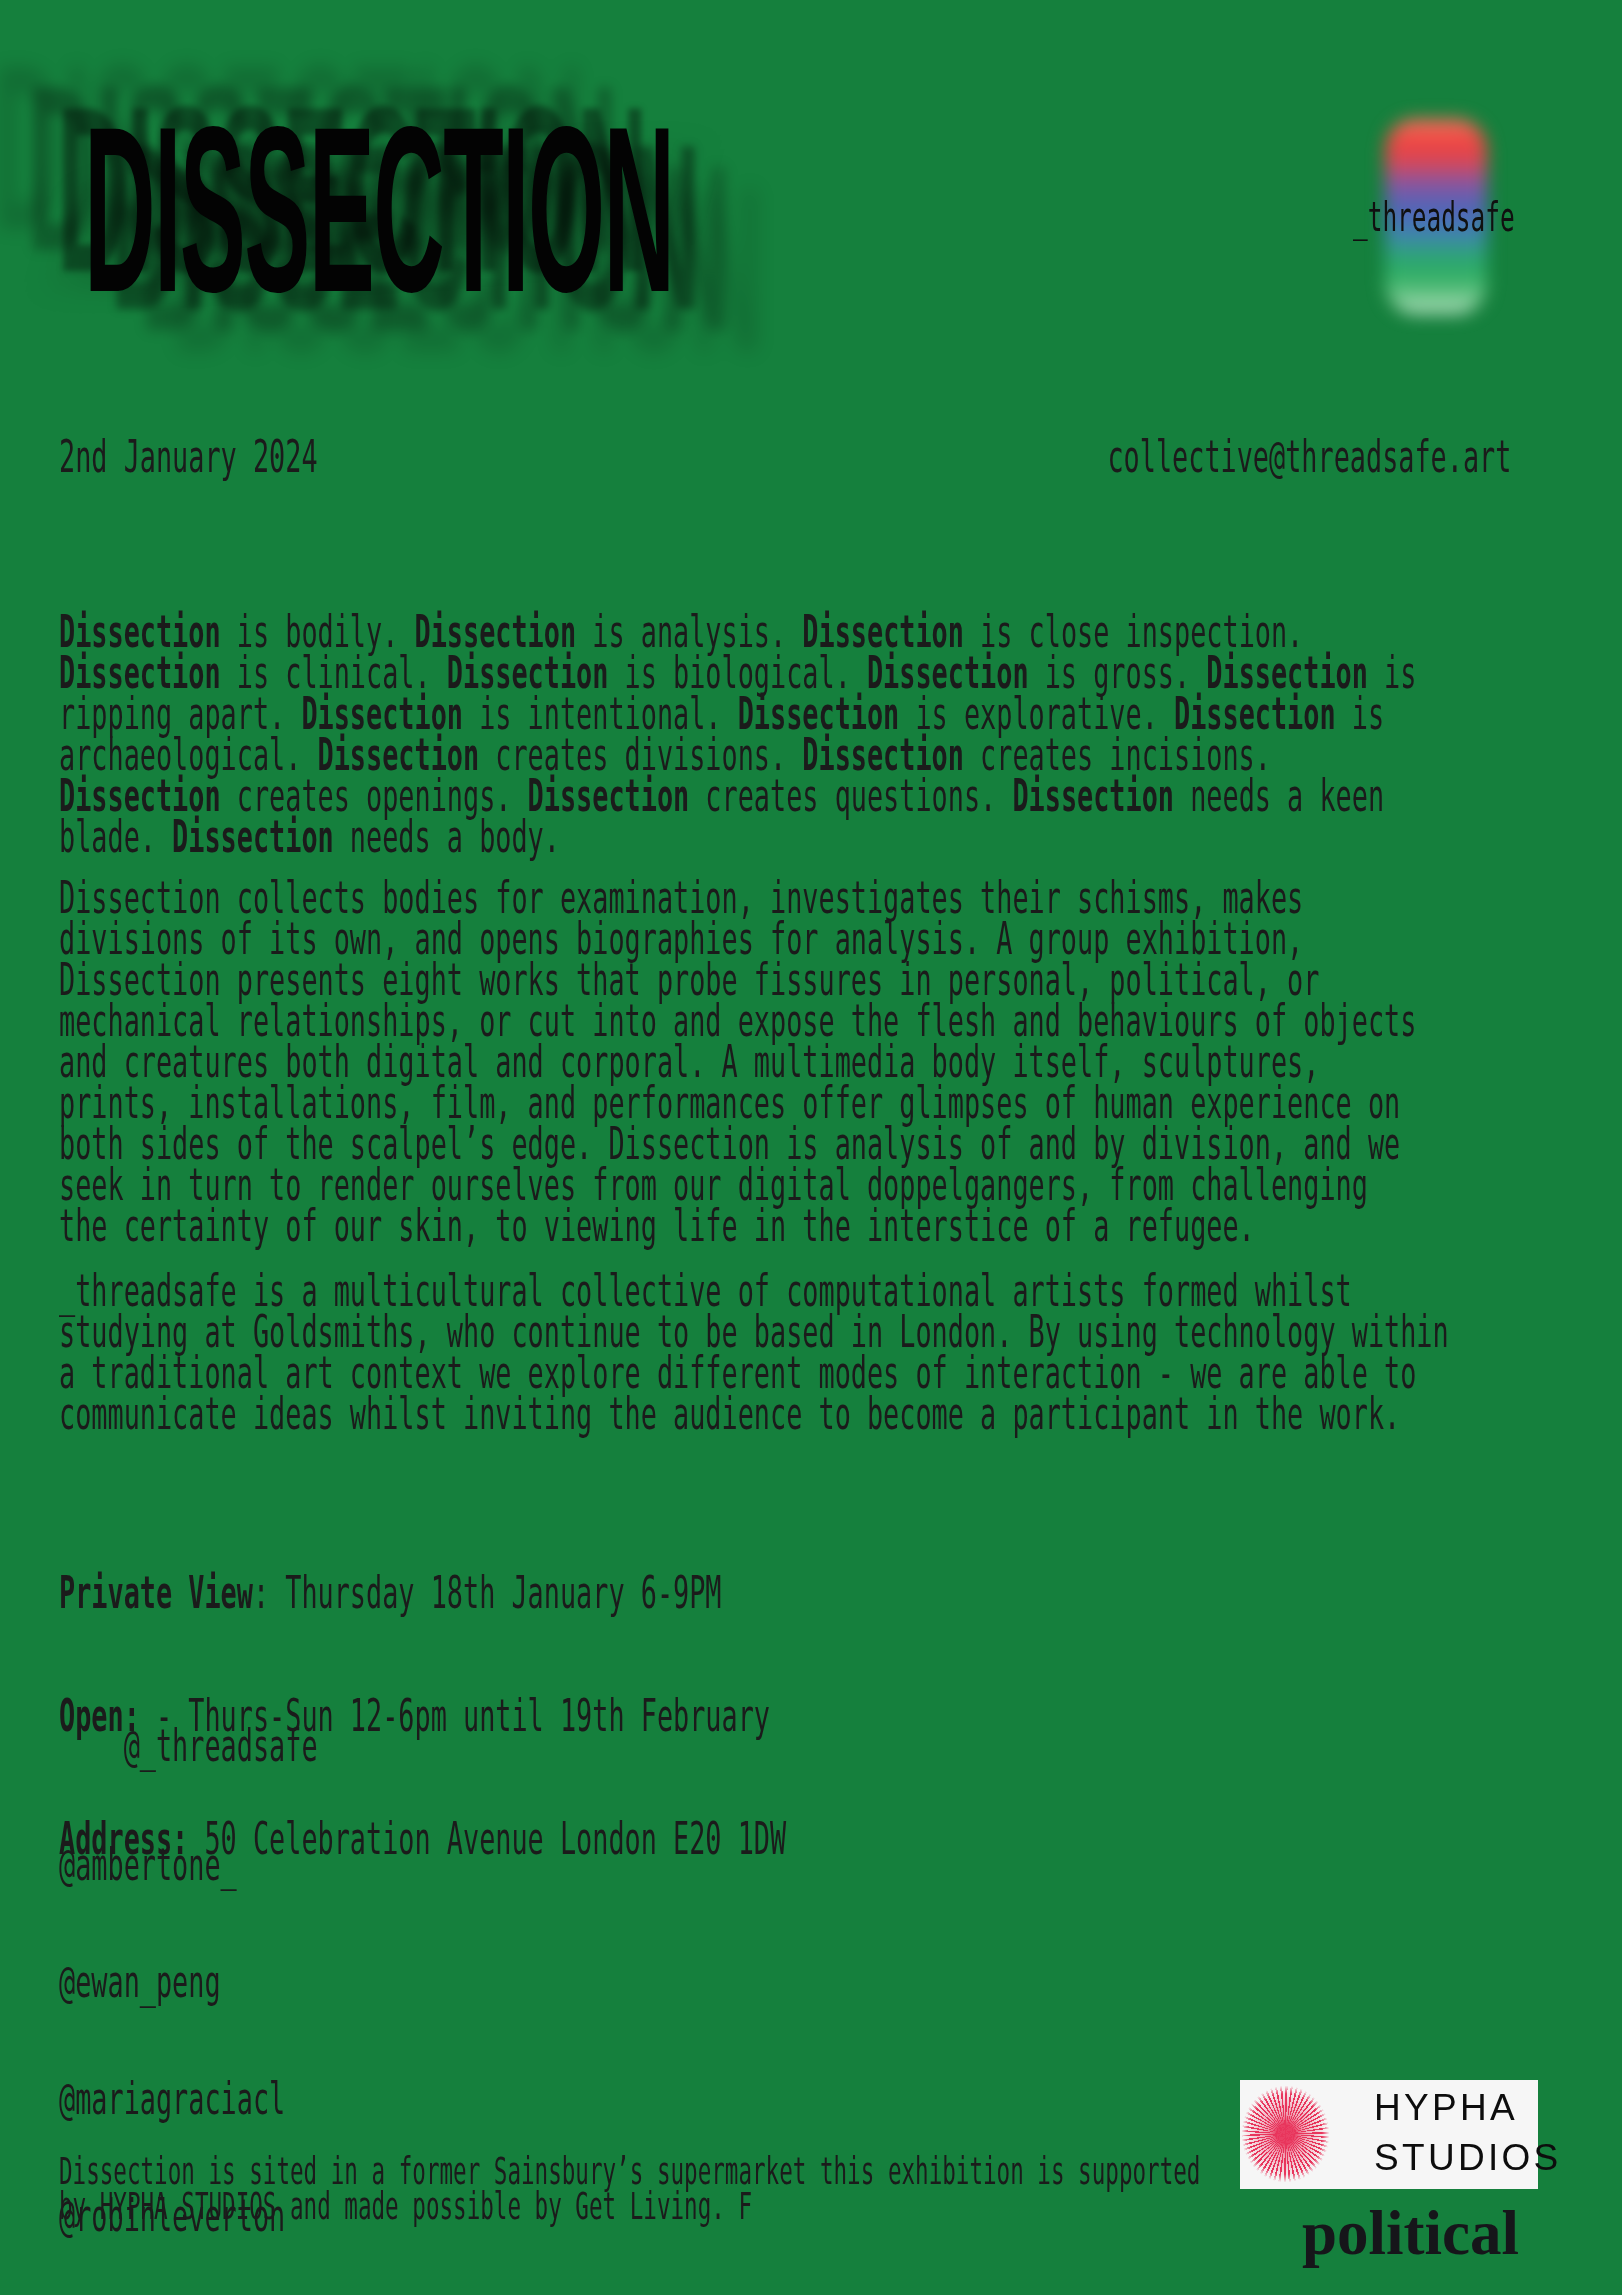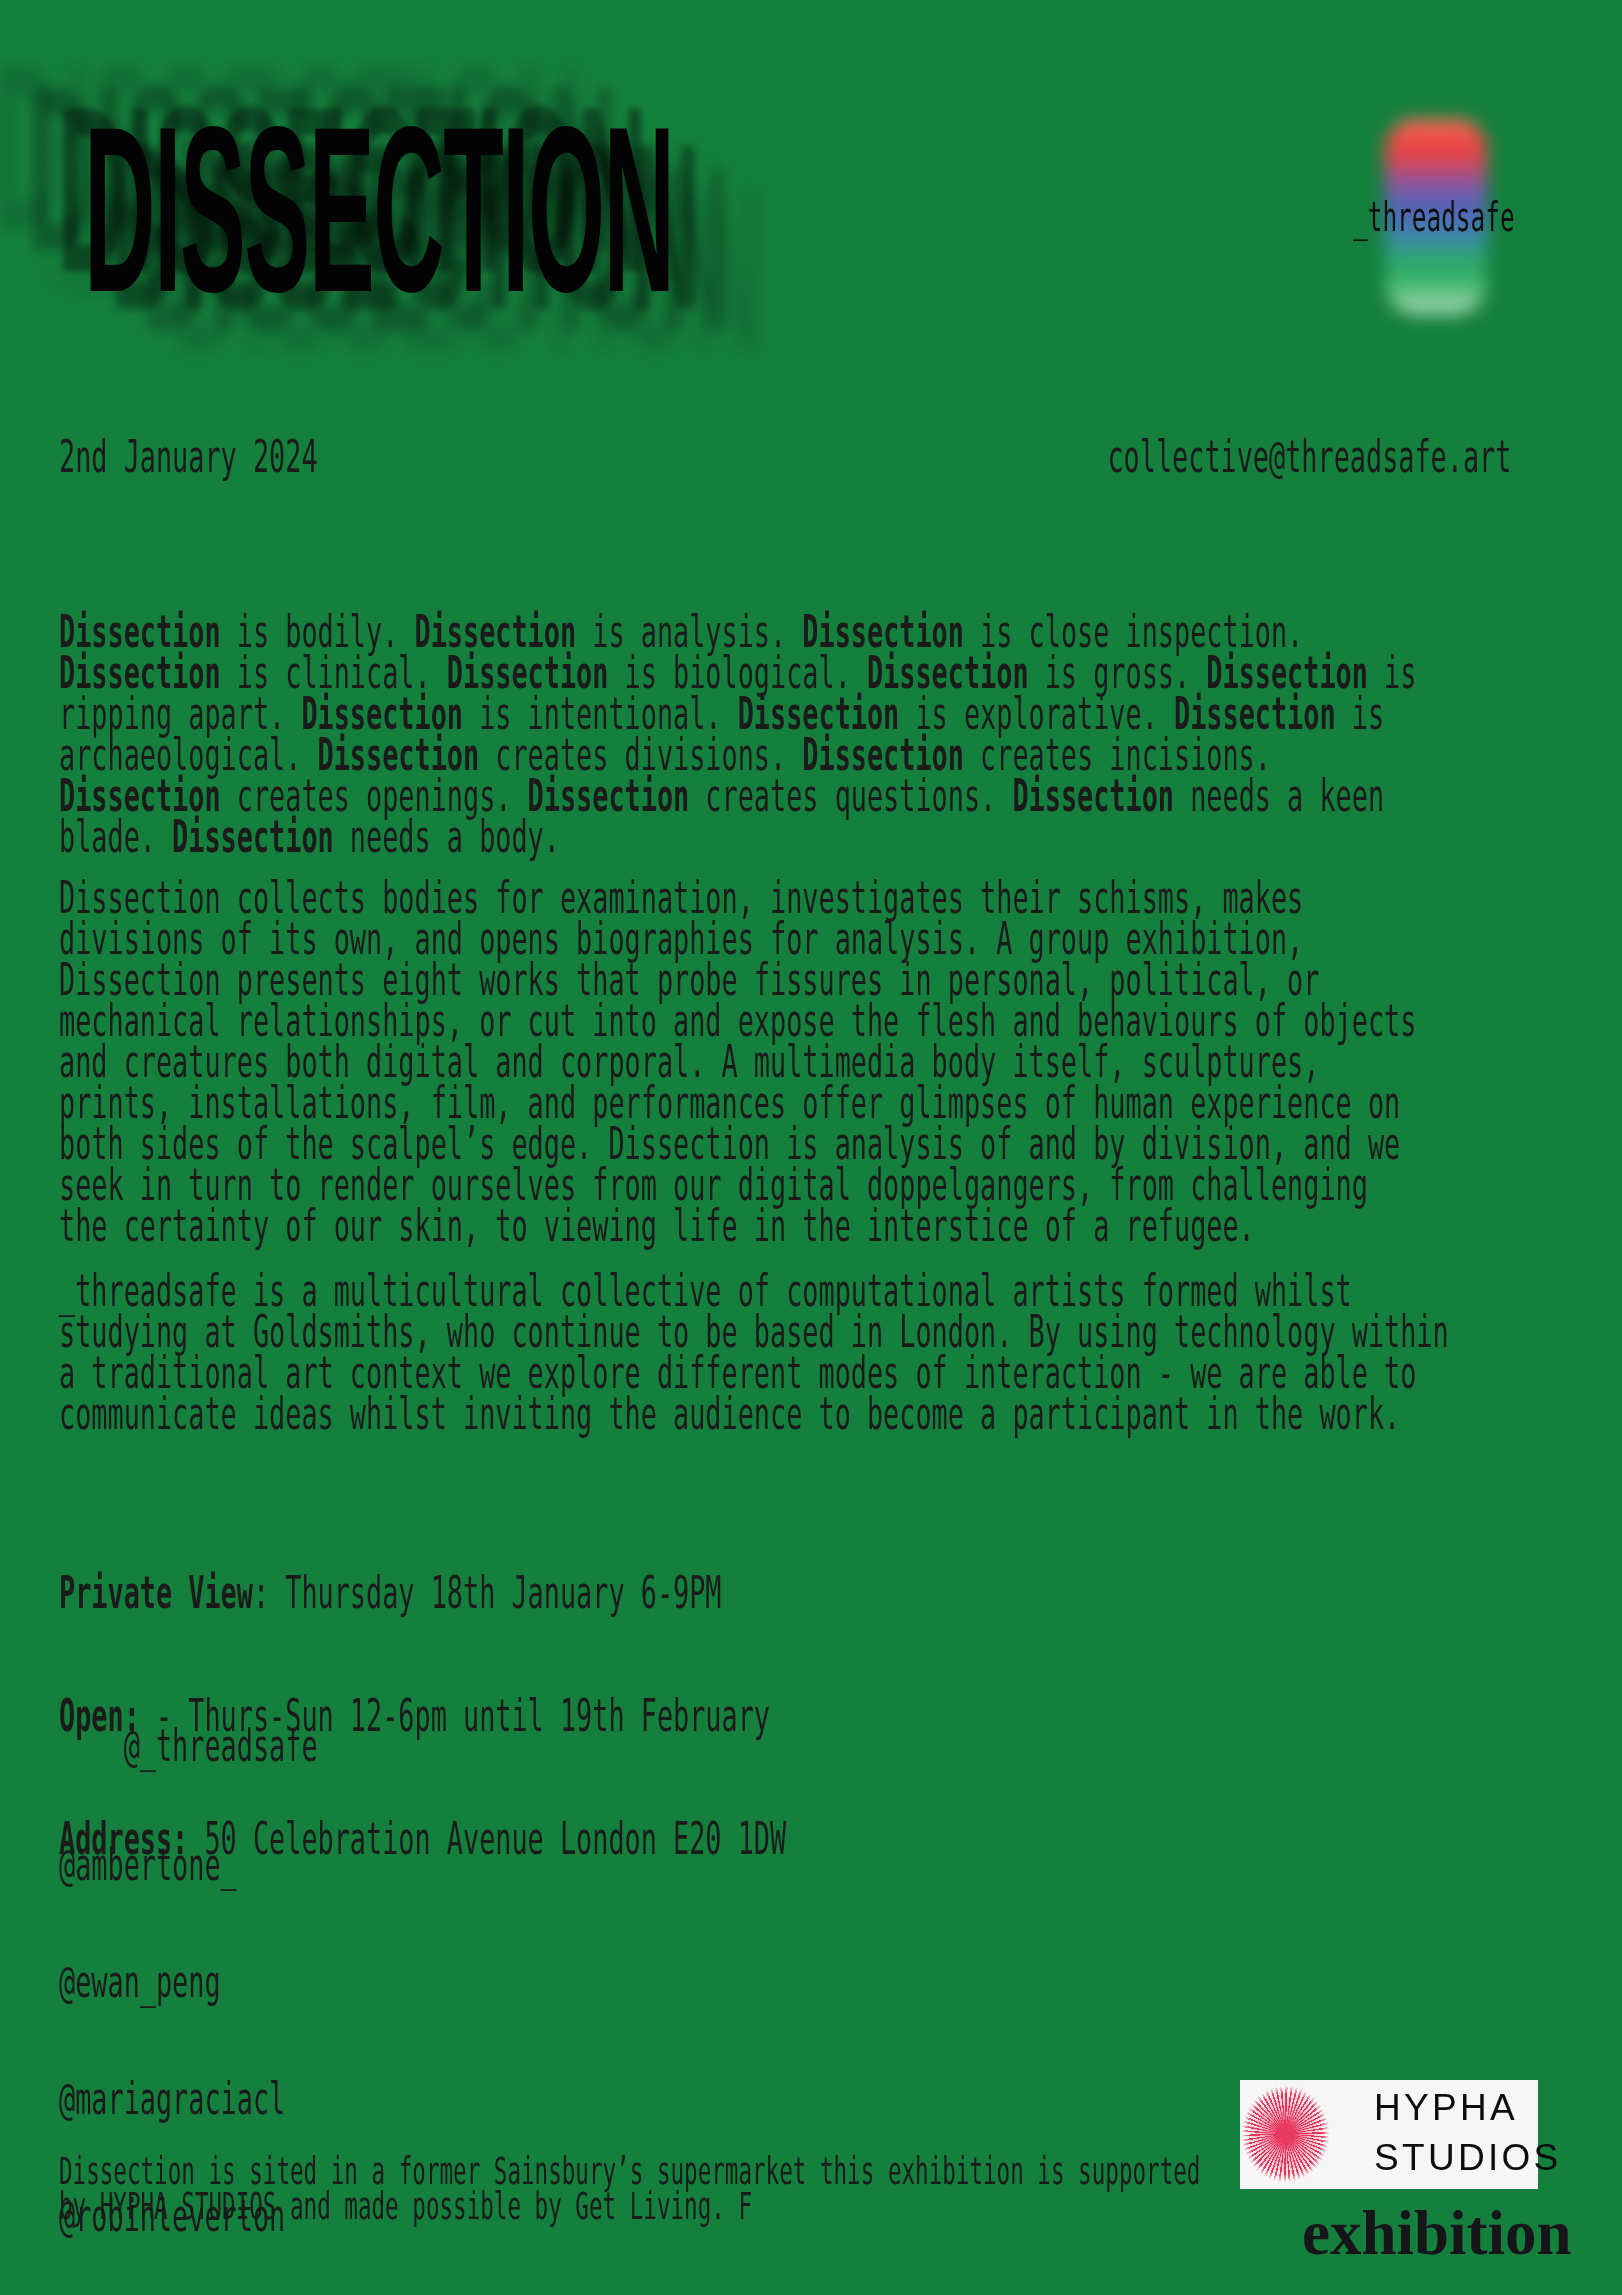--- a/index.html
+++ b/index.html
@@ -185,16 +185,16 @@
 by HYPHA STUDIOS and made possible by Get Living. F</div>
 
   <div class="hypha-box">
     <div class="coral"></div>
     <div class="hypha-text">
       <div>HYPHA</div>
       <div>STUDIOS</div>
     </div>
   </div>
 
-  <div class="getliving">exhibition</div>
+  <div class="getliving">political</div>
 
 </div>
 
 
 </body></html>

